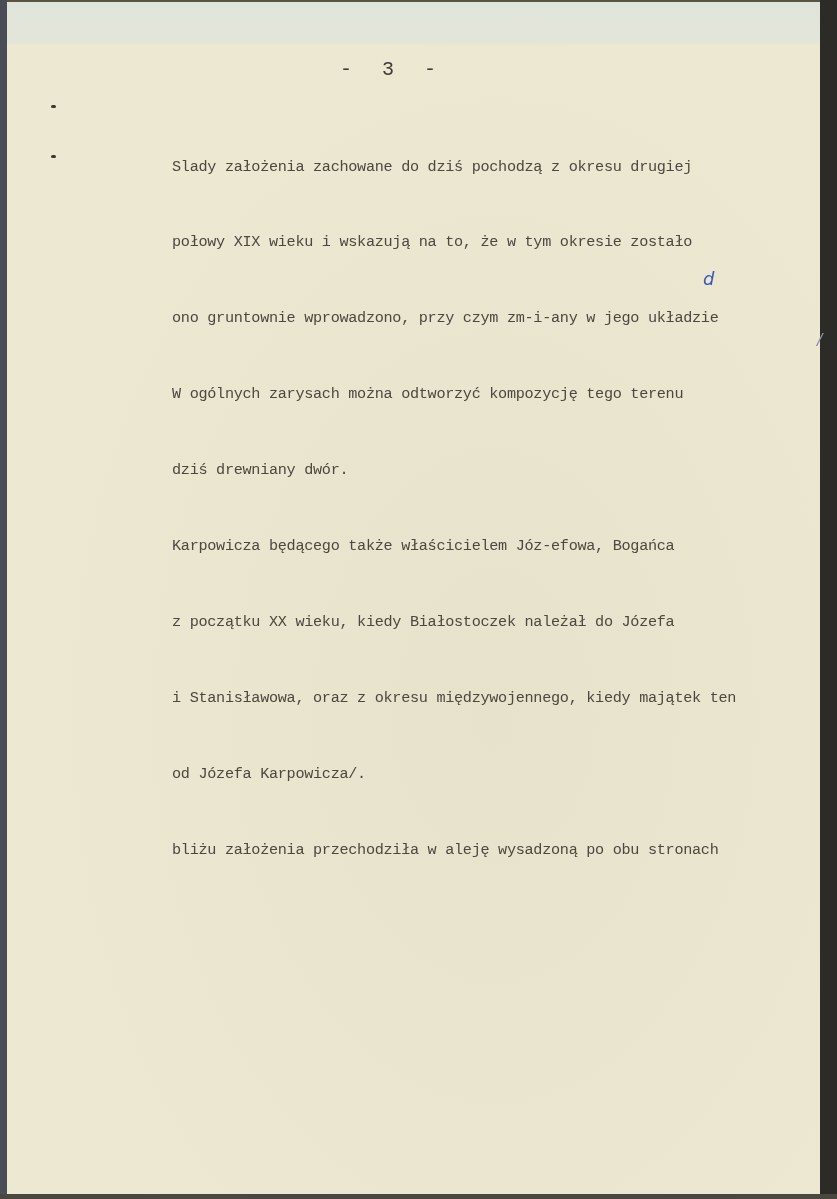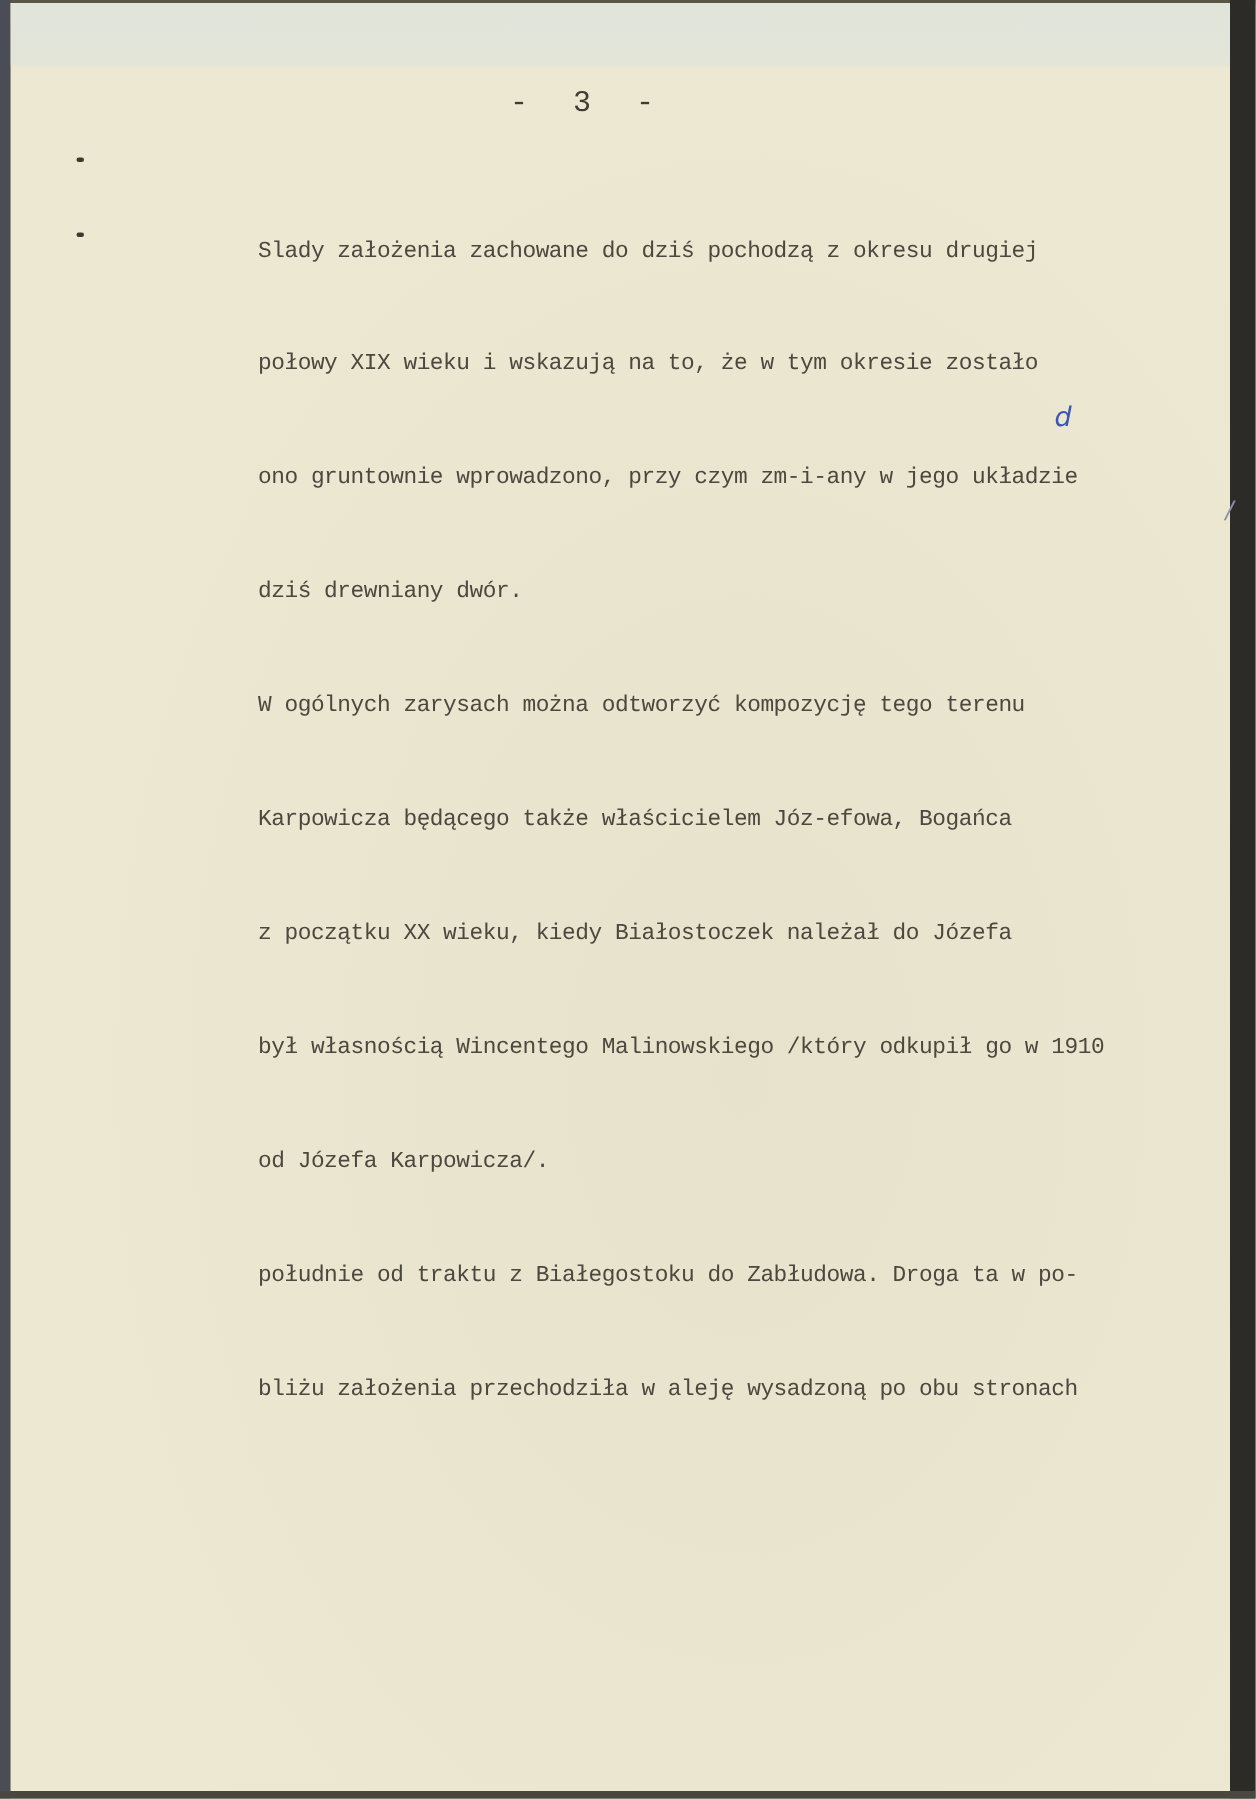--- a/index.html
+++ b/index.html
@@ -73,27 +73,26 @@
   <div class="hole" style="left:44px; top:103px;"></div>
   <div class="hole" style="left:44px; top:153px;"></div>
 </div>
 
 <div class="page-number">-  3  -</div>
 
 <div class="body-text">
   <span class="line">Slady założenia zachowane do dziś pochodzą z okresu drugiej</span>
   <span class="line">połowy XIX wieku i wskazują na to, że w tym okresie zostało</span>
   <span class="line">ono gruntownie wprowadzono, przy czym zm-i-any w jego układzie</span>
+  <span class="line">W ogólnych zarysach można odtworzyć kompozycję tego terenu</span>
   <span class="line">dziś drewniany dwór.</span>
-  <span class="line">W ogólnych zarysach można odtworzyć kompozycję tego terenu</span>
   <span class="line">Karpowicza będącego także właścicielem Józ-efowa, Bogańca</span>
   <span class="line">z początku XX wieku, kiedy Białostoczek należał do Józefa</span>
-  <span class="line">był własnością Wincentego Malinowskiego /który odkupił go w 1910</span>
+  <span class="line">i Stanisławowa, oraz z okresu międzywojennego, kiedy majątek ten</span>
   <span class="line">od Józefa Karpowicza/.</span>
-  <span class="line">południe od traktu z Białegostoku do Zabłudowa. Droga ta w po-</span>
   <span class="line">bliżu założenia przechodziła w aleję wysadzoną po obu stronach</span>
   
   
   
   
   
   
   
   
   

